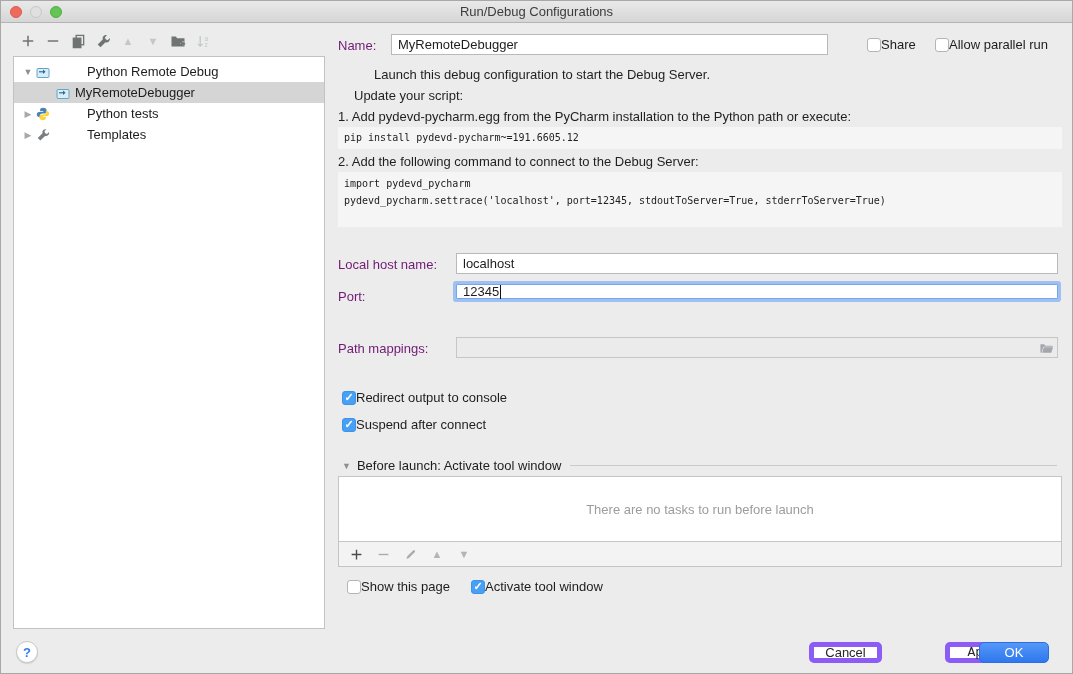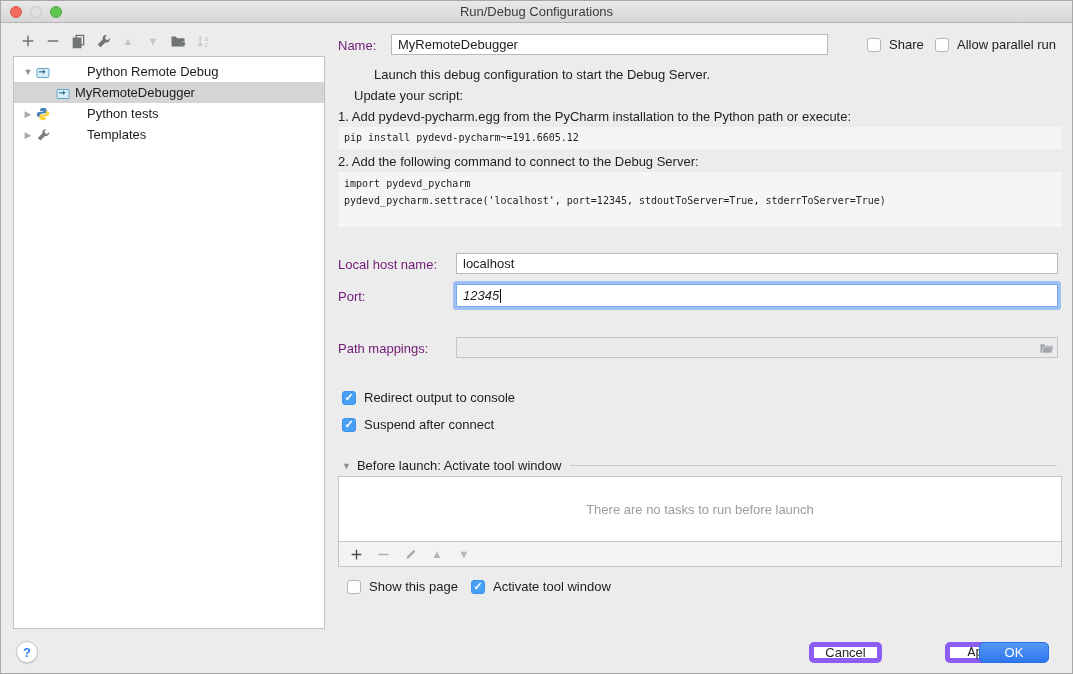--- a/index.html
+++ b/index.html
@@ -41,35 +41,35 @@
   .abs { position:absolute; }
   label.fl { color:#701a75; }
   .field { background:#fff; border:1px solid #b9b9b9; height:21px; font-size:13px;
     padding:0 6px; font-family:"Liberation Sans", sans-serif; color:#1d1d1f; }
   input.field { outline:none; }
   .para { color:#1f1f1f; }
   .codebox { background:#f5f5f5; font-family:"DejaVu Sans Mono", monospace; font-size:10px;
     color:#222; }
   .code-line { line-height:17px; white-space:pre; }
 
-  .port-field { left:455px; top:283px; width:602px; height:23px; background:#fff;
+  .port-field { left:455px; top:283px; width:602px; height:15px; background:#fff;
     border:1px solid #74a5ef; box-shadow:0 0 0 3px rgba(96,156,245,.55); border-radius:1px;
-    display:flex; align-items:center; padding:0 6px;font-style:italic; }
+    display:flex; align-items:center; padding:0 6px; }
   .caret { display:inline-block; width:1px; height:14px; background:#111; margin-left:1px; }
 
   .pm-field { left:455px; top:336px; width:602px; height:21px; background:#ebebeb;
     border:1px solid #c6c6c6; display:flex; align-items:center; justify-content:flex-end; padding:0 3px; }
 
   
   .cb { width:14px; height:14px; border:1px solid #b5b5b5; border-radius:3px; background:#fff;
     display:inline-block; position:relative; flex:none; }
   .cb.checked { background:#47a0f4; border-color:#3d93ec; }
   .cb.checked::after { content:"✓"; position:absolute; left:1.5px; top:-0.5px; color:#fff;
     font-size:11px; font-weight:700; }
-  .cb-row { display:flex; align-items:center; gap:8px; }
+  .cb-row { display:flex; align-items:center; gap:0; }
 
   
   .bl-header { left:341px; top:457px; right:15px; display:flex; align-items:center; }
   .bl-tri { font-size:9px; color:#8f8f8f; margin-right:6px; }
   .bl-line { flex:1; height:1px; background:#cbcbcb; margin-left:9px; }
   .tasks-box { left:337px; top:475px; width:724px; height:66px; background:#fff;
     border:1px solid #c5c5c5; display:flex; align-items:center; justify-content:center; }
   .tasks-empty { color:#9c9c9c; }
   .tasks-toolbar { left:337px; top:541px; width:724px; height:25px; background:#f3f3f3;
     border:1px solid #c5c5c5; border-top:none; display:flex; align-items:center; gap:11px; padding-left:9px; }

